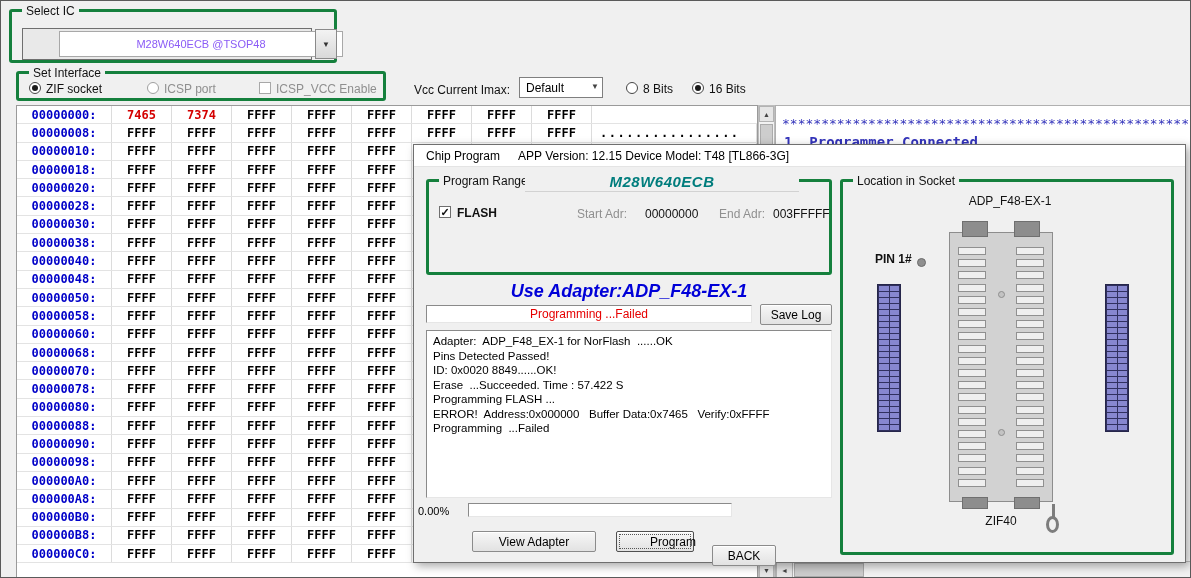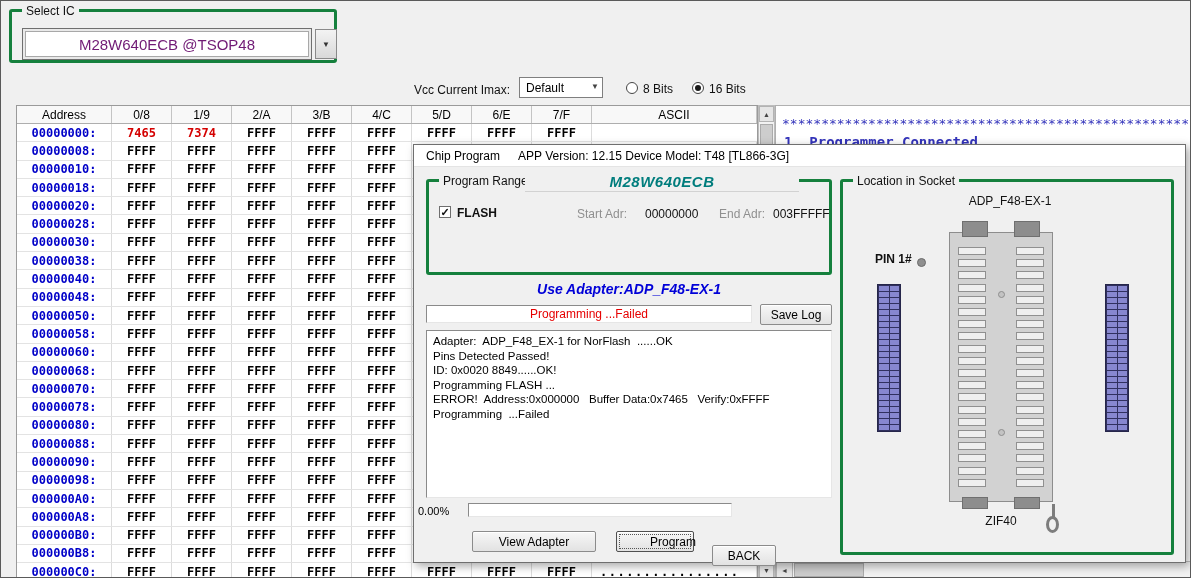--- a/index.html
+++ b/index.html
@@ -8,21 +8,21 @@
     position: relative; width: 1191px; height: 578px; background: #f0f0f0;
     border: 1px solid #5a5a5a; overflow: hidden; font-family: "Liberation Sans", sans-serif;
   }
   .abs { position: absolute; }
   .groupbox { position: absolute; border: 3px solid #15803d; border-radius: 3px; }
   .gb-label { position: absolute; top: -8px; left: 10px; background: #f0f0f0; padding: 0 4px; font-size: 12px; color: #111; white-space: nowrap; }
   .txt { position: absolute; font-size: 12px; color: #111; white-space: nowrap; }
   .gray { color: #8f8f8f; }
   
   .combo-frame { position: absolute; border: 1px solid #6f6f6f; background: #e9e9e9; padding: 2px; }
-  .combo-inner { width: 100%; height: 100%; background: #fff; border: 1px solid #a8a8a8; display: flex; align-items: center; justify-content: center; font-size: 15px; color: #701a75; }
+  .combo-inner { width: 100%; height: 100%; background: #fff; border: 1px solid #a8a8a8; display: flex; align-items: center; justify-content: center; font-size: 11px; color: #8b5cf6; margin-left: 34px; }
   .drop-btn { position: absolute; background: linear-gradient(#f3f3f3,#d9d9d9); border: 1px solid #8a8a8a; display: flex; align-items: center; justify-content: center; font-size: 8px; color: #333; cursor: pointer; }
   .mini-combo { position: absolute; background: #fff; border: 1px solid #7f7f7f; font-size: 12px; display: flex; align-items: center; padding-left: 6px; }
   .mini-combo .arr { position: absolute; right: 3px; top: 4px; font-size: 8px; color: #444; }
   
   .radio { position: absolute; width: 12px; height: 12px; border-radius: 50%; background: #fff; border: 1px solid #464646; }
   .radio.on::after { content: ""; position: absolute; left: 2px; top: 2px; width: 6px; height: 6px; border-radius: 50%; background: #1a1a1a; }
   .radio.dis { border-color: #a0a0a0; }
   .cbx { position: absolute; width: 12px; height: 12px; background: #fff; border: 1px solid #6f6f6f; font-size: 11px; line-height: 10px; text-align: center; font-weight: bold; color: #111; }
   .cbx.dis { border-color: #a8a8a8; }
   
@@ -47,21 +47,21 @@
   .stars { position: absolute; left: 6px; top: 10px; font-family: "DejaVu Sans Mono", monospace; font-size: 13px; color: #3434bb; white-space: nowrap; }
   .panel-msg { position: absolute; left: 8px; top: 28px; font-family: "DejaVu Sans Mono", monospace; font-size: 14px; font-weight: bold; color: #3434bb; white-space: nowrap; }
   .hscroll { position: absolute; left: 0; bottom: 0; width: 100%; height: 17px; background: #f2f2f2; border-top: 1px solid #c0c0c0; }
   .hsb-btn { position: absolute; top: 0; width: 17px; height: 16px; background: #e6e6e6; border: 1px solid #b3b3b3; font-size: 7px; color: #444; display: flex; align-items: center; justify-content: center; }
   .hsb-thumb { position: absolute; left: 18px; top: 1px; width: 70px; height: 14px; background: #cdcdcd; border: 1px solid #ababab; }
   
   .dialog { position: absolute; left: 412px; top: 143px; width: 773px; height: 419px; background: #f0f0f0; border: 1px solid #6f6f6f; box-shadow: 3px 3px 9px rgba(0,0,0,0.35); z-index: 10; }
   .dlg-title { height: 22px; background: #fff; border-bottom: 1px solid #e4e4e4; display: flex; align-items: center; padding-left: 12px; gap: 18px; font-size: 12px; color: #000; }
   .chip-strip { position: absolute; top: -11px; left: 96px; right: 30px; height: 21px; background: #f0f0f0; border-bottom: 1px solid #d2d2d2; display: flex; align-items: center; justify-content: center; }
   .chip-name { font-size: 15px; font-weight: bold; font-style: italic; color: #007d7d; letter-spacing: 0.5px; }
-  .use-adapter { position: absolute; left: 12px; top: 136px; width: 406px; text-align: center; font-size: 14px; font-weight: bold; font-style: italic; color: #0000d8; }
+  .use-adapter { position: absolute; left: 12px; top: 136px; width: 406px; text-align: center; font-size: 18px; font-weight: bold; font-style: italic; color: #0000d8; }
   .status-box { position: absolute; left: 12px; top: 160px; width: 326px; height: 18px; background: #fff; border: 1px solid #8a8a8a; border-right-color: #e6e6e6; border-bottom-color: #e6e6e6; display: flex; align-items: center; justify-content: center; }
   .status-text { font-size: 12px; color: #e60000; }
   .btn { position: absolute; background: linear-gradient(#f7f7f7,#e2e2e2); border: 1px solid #8b8b8b; border-radius: 2px; font-size: 12px; color: #000; display: flex; align-items: center; justify-content: center; box-shadow: inset 0 1px 0 #fff; cursor: pointer; }
   .btn.focus { outline: 1px dotted #555; outline-offset: -4px; border-color: #4f4f4f; padding-left: 36px; }
   .log-box { position: absolute; left: 12px; top: 185px; width: 406px; height: 168px; background: #fff; border: 1px solid #8a8a8a; border-right-color: #e6e6e6; border-bottom-color: #e6e6e6; padding: 3px 6px; overflow: hidden; }
   .logline { font-size: 11.5px; line-height: 14.5px; color: #000; white-space: pre; font-family: "Liberation Sans", sans-serif; }
   .progress-label { position: absolute; left: 4px; top: 360px; font-size: 11px; color: #000; }
   .progress-bar { position: absolute; left: 54px; top: 358px; width: 264px; height: 14px; background: #fff; border: 1px solid #8a8a8a; border-right-color: #e6e6e6; border-bottom-color: #e6e6e6; }
   
   .pinstrip { position: absolute; width: 24px; height: 148px; background: #30305e; border: 1px solid #26264a; display: grid; grid-template-columns: 1fr 1fr; gap: 1px; padding: 1px; }
@@ -83,44 +83,41 @@
     <span class="gb-label">Select IC</span>
     <div class="combo-frame" style="left:10px;top:16px;width:290px;height:32px;">
       <div class="combo-inner">M28W640ECB @TSOP48</div>
     </div>
     <div class="drop-btn" style="left:303px;top:17px;width:22px;height:30px;">
       <span>▼</span>
     </div>
   </div>
 
 
+  <div class="groupbox" style="left:15px;top:70px;width:370px;height:30px;">
+    <span class="gb-label">Set Interface</span>
+    <span class="radio on" style="left:10px;top:8px;"></span>
+    <span class="txt" style="left:27px;top:8px;">ZIF socket</span>
+    <span class="radio dis" style="left:128px;top:8px;"></span>
+    <span class="txt gray" style="left:145px;top:8px;">ICSP port</span>
+    <span class="cbx dis" style="left:240px;top:8px;"></span>
+    <span class="txt gray" style="left:257px;top:8px;">ICSP_VCC Enable</span>
+  </div>
 
   <span class="txt" style="left:413px;top:82px;">Vcc Current Imax:</span>
   <div class="mini-combo" style="left:518px;top:76px;width:84px;height:21px;">
     <span>Default</span>
     <span class="arr">▼</span>
   </div>
   <span class="radio" style="left:625px;top:81px;"></span>
   <span class="txt" style="left:642px;top:81px;">8 Bits</span>
   <span class="radio on" style="left:691px;top:81px;"></span>
   <span class="txt" style="left:708px;top:81px;">16 Bits</span>
 
   <div class="hex-table">
-    <div class="hex-header">
-        <div class="hcell w-addr">Address</div>
-        <div class="hcell w-val">0/8</div>
-        <div class="hcell w-val">1/9</div>
-        <div class="hcell w-val">2/A</div>
-        <div class="hcell w-val">3/B</div>
-        <div class="hcell w-val">4/C</div>
-        <div class="hcell w-val">5/D</div>
-        <div class="hcell w-val">6/E</div>
-        <div class="hcell w-val">7/F</div>
-        <div class="hcell w-ascii">ASCII</div>
-      </div>
     <div>
         <div class="hexrow">
           <div class="cell w-addr addr">00000000:</div>
           <div class="cell w-val red">7465</div>
           <div class="cell w-val red">7374</div>
           <div class="cell w-val">FFFF</div>
           <div class="cell w-val">FFFF</div>
           <div class="cell w-val">FFFF</div>
           <div class="cell w-val">FFFF</div>
           <div class="cell w-val">FFFF</div>
@@ -461,20 +458,21 @@
 
     <div class="status-box">
       <span class="status-text">Programming  ...Failed</span>
     </div>
     <div class="btn" style="left:346px;top:159px;width:72px;height:21px;">Save Log</div>
 
     <div class="log-box">
         <div class="logline">Adapter:  ADP_F48_EX-1 for NorFlash  ......OK</div>
         <div class="logline">Pins Detected Passed!</div>
         <div class="logline">ID: 0x0020 8849......OK!</div>
+        <div class="logline">Erase  ...Succeeded. Time : 57.422 S</div>
         <div class="logline">Programming FLASH ...</div>
         <div class="logline">ERROR!  Address:0x000000   Buffer Data:0x7465   Verify:0xFFFF</div>
         <div class="logline">Programming  ...Failed</div>
       </div>
 
     <span class="progress-label">0.00%</span>
     <div class="progress-bar"></div>
 
     <div class="btn" style="left:58px;top:386px;width:124px;height:21px;">View Adapter</div>
     <div class="btn focus" style="left:202px;top:386px;width:78px;height:21px;">Program</div>

